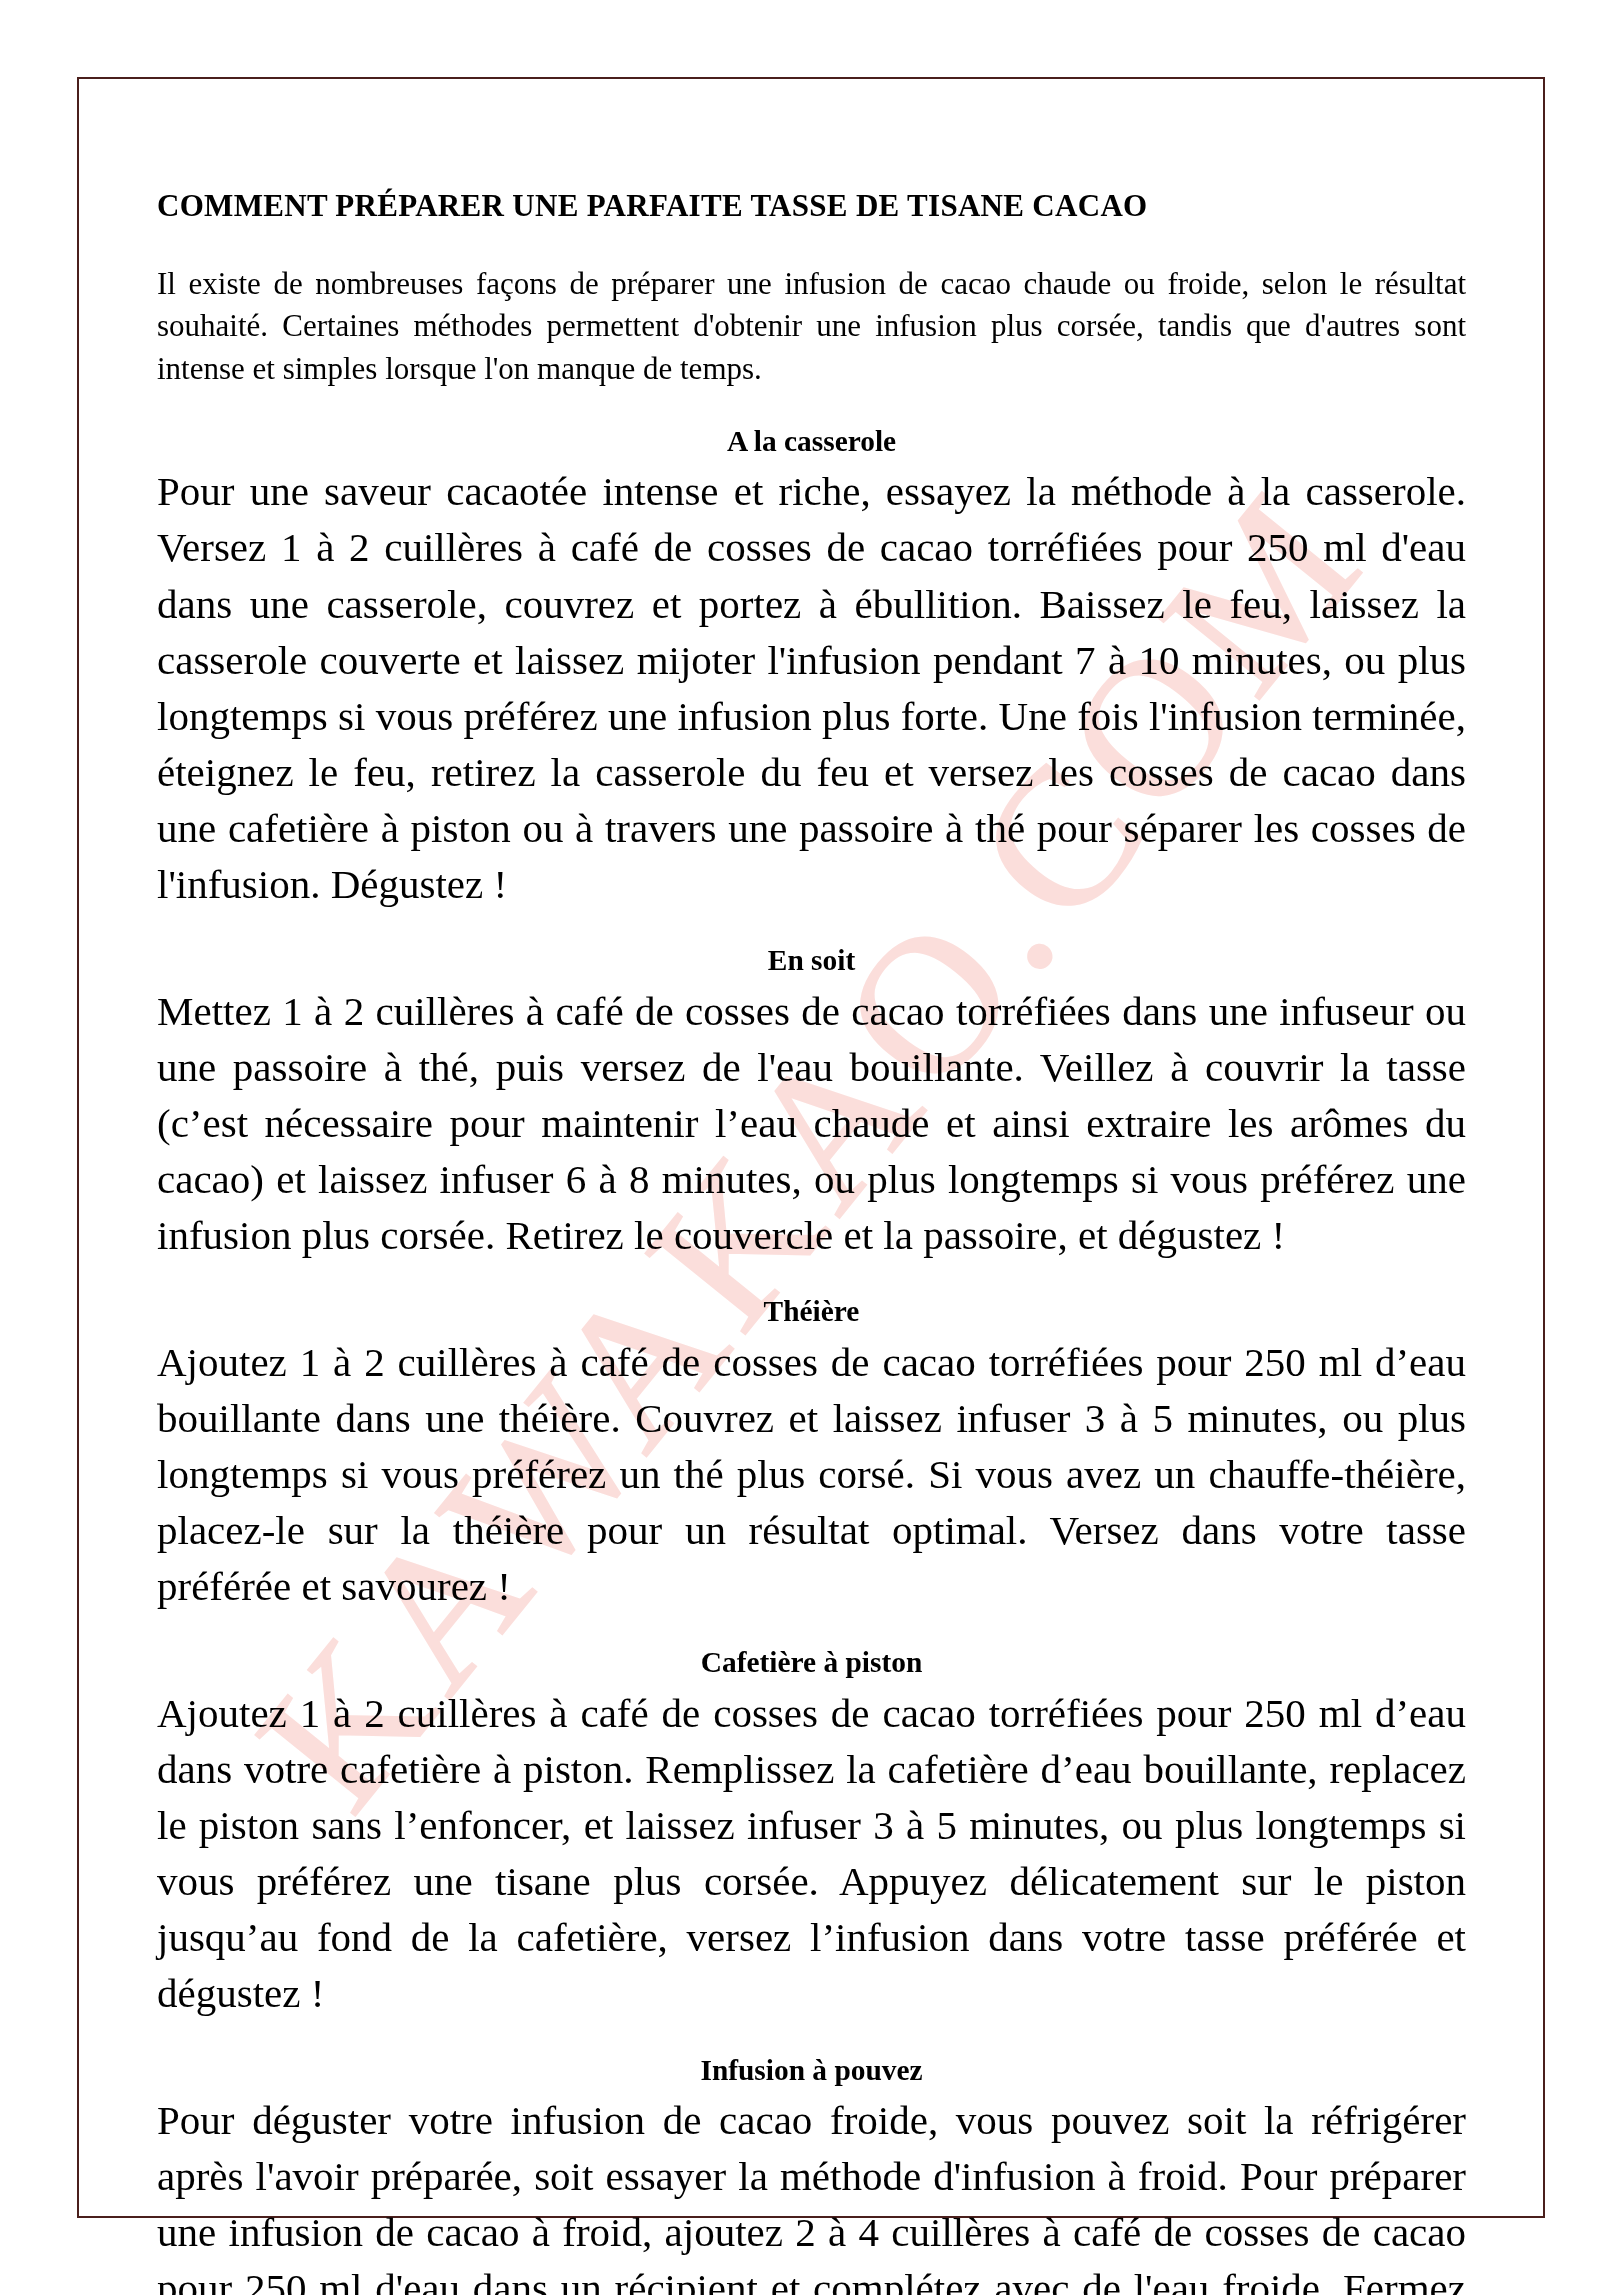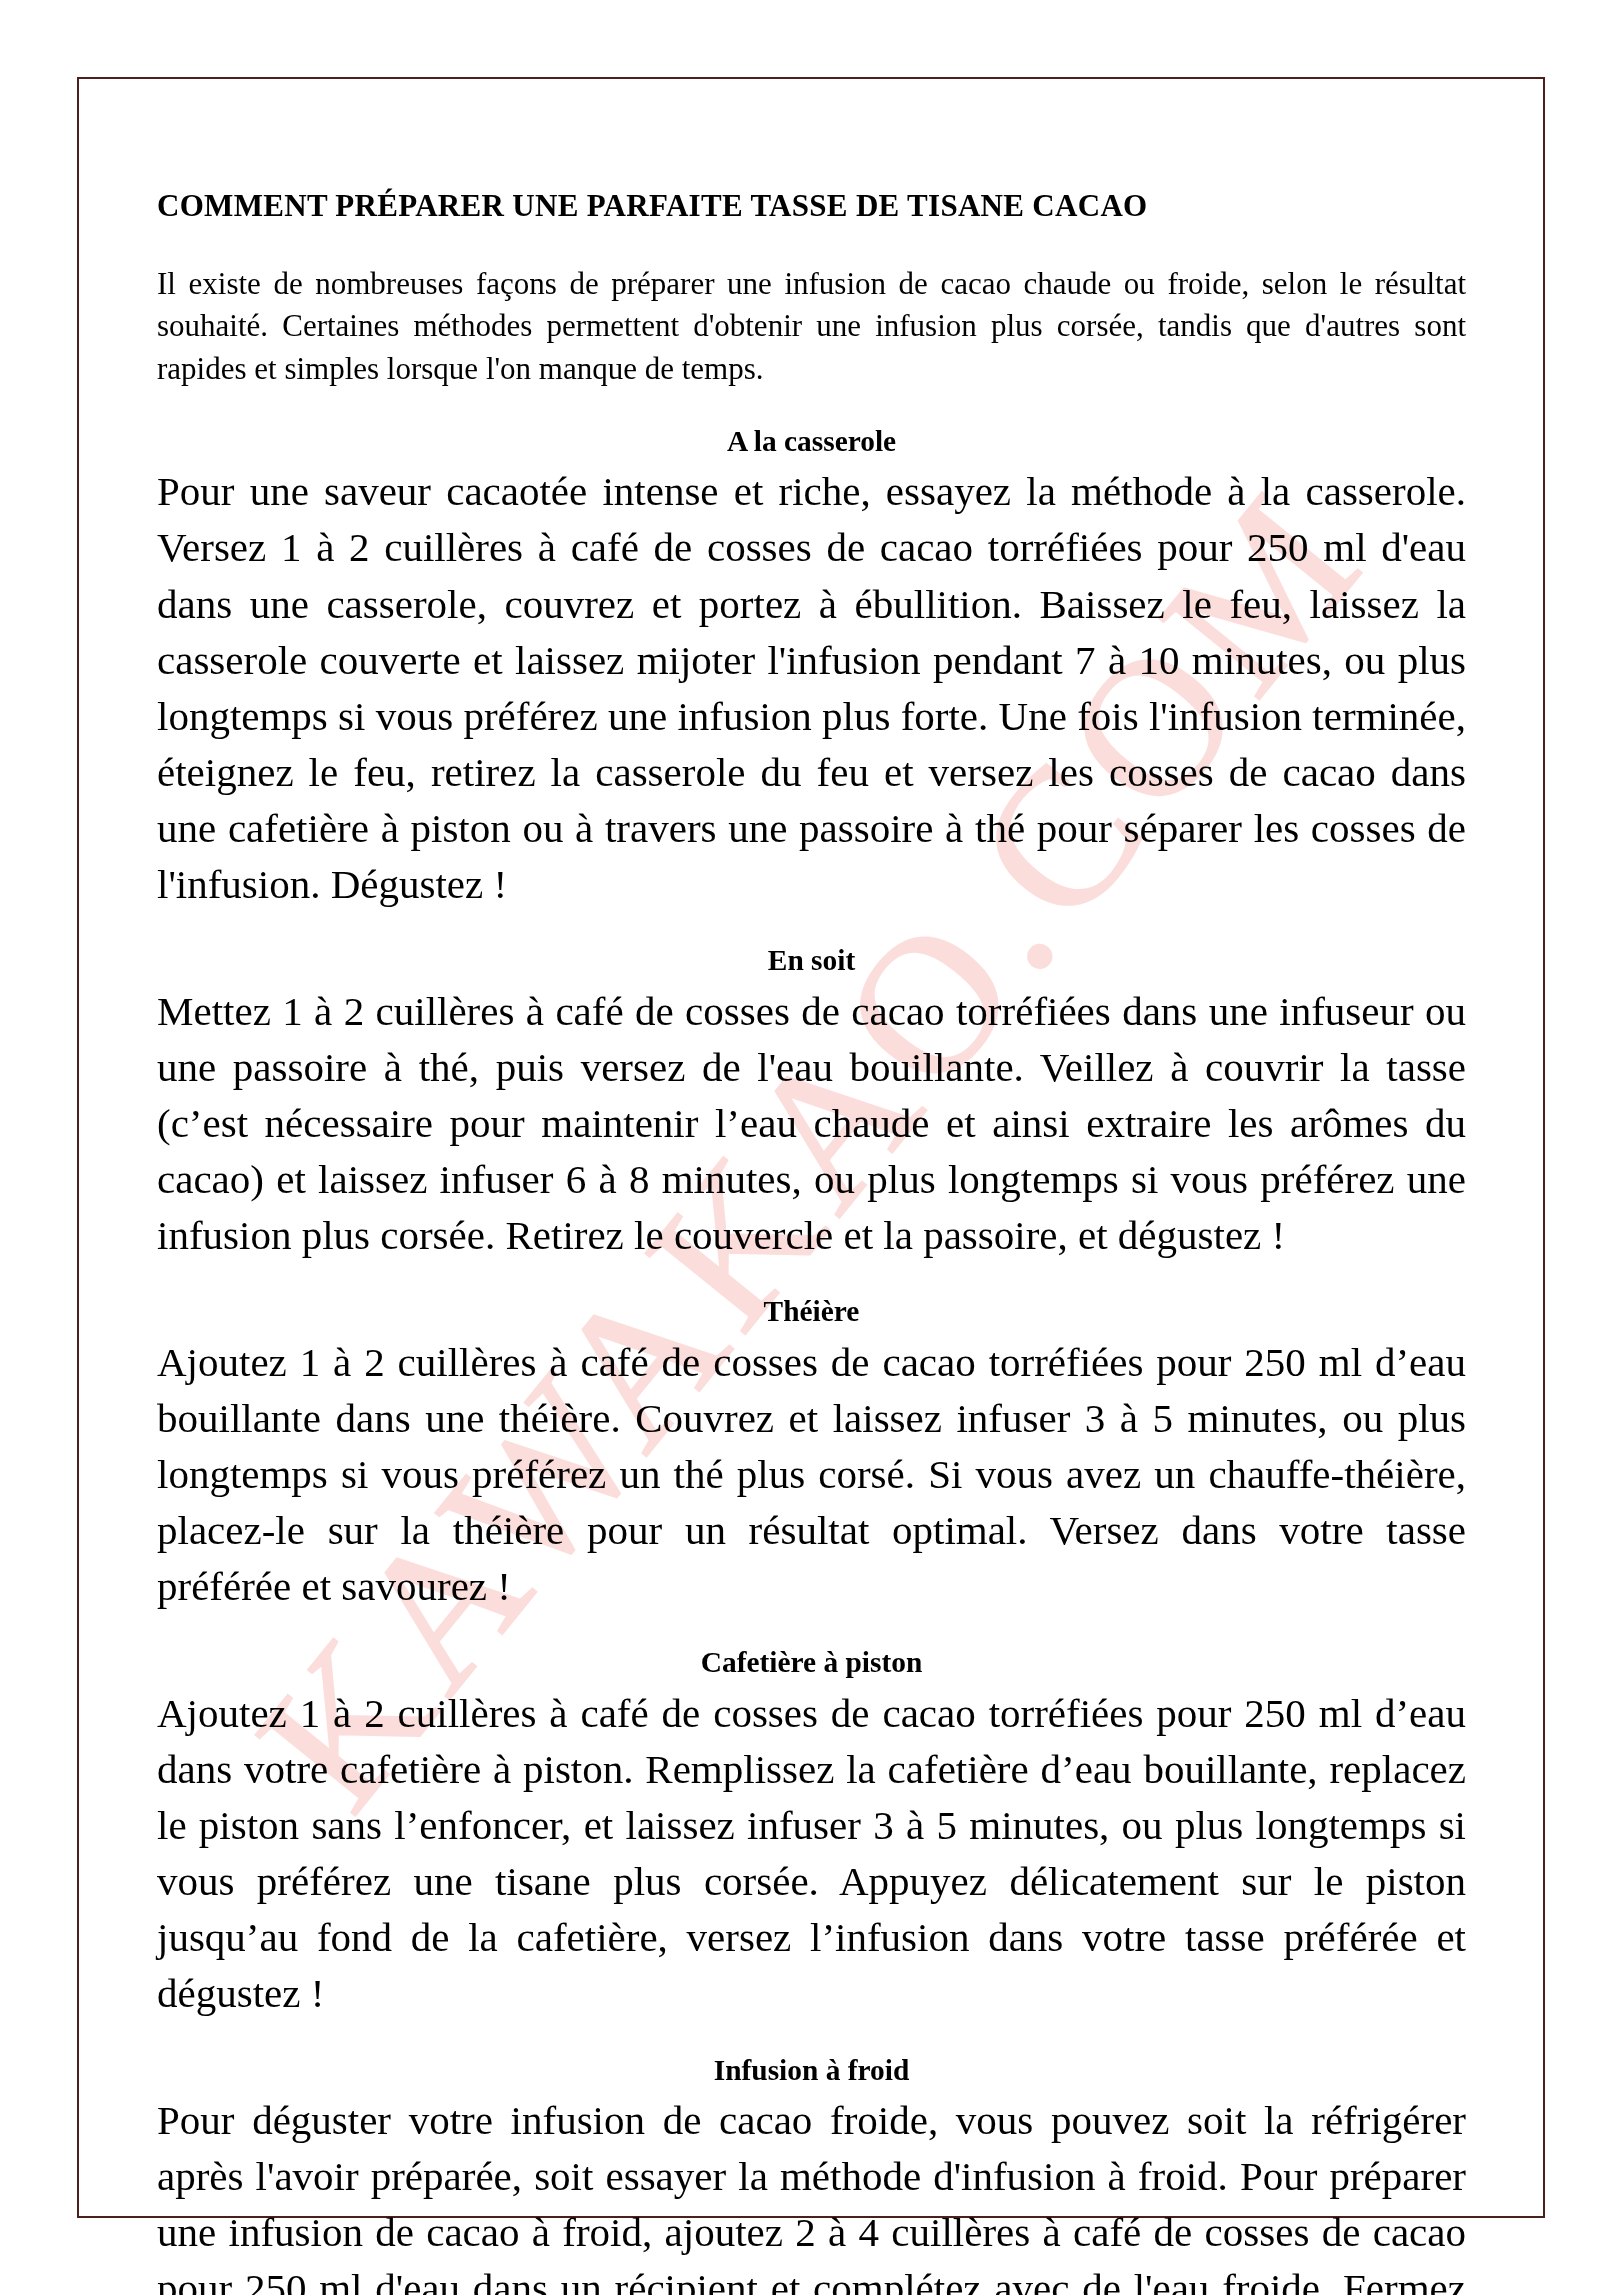--- a/index.html
+++ b/index.html
@@ -123,21 +123,21 @@
   <div class="page-frame" style="border-color: rgb(74, 31, 28);"></div>
 
   <div class="watermark-layer">
     <div class="watermark-text" style="color: rgb(251, 222, 219); -webkit-text-stroke-color: rgb(251, 222, 219);">KAWAKAO.COM</div>
   </div>
 
   <div class="content">
 
     <h1 class="doc-title">COMMENT PRÉPARER UNE PARFAITE TASSE DE TISANE CACAO</h1>
 
-    <p class="intro">Il existe de nombreuses façons de préparer une infusion de cacao chaude ou froide, selon le résultat souhaité. Certaines méthodes permettent d'obtenir une infusion plus corsée, tandis que d'autres sont rapides et simples lorsque l'on manque de temps.</p>
+    <p class="intro">Il existe de nombreuses façons de préparer une infusion de cacao chaude ou froide, selon le résultat souhaité. Certaines méthodes permettent d'obtenir une infusion plus corsée, tandis que d'autres sont intense et simples lorsque l'on manque de temps.</p>
 
     <div class="section">
       <h2 class="section-heading">A la casserole</h2>
       <p class="section-body">Pour une saveur cacaotée intense et riche, essayez la méthode à la casserole. Versez 1 à 2 cuillères à café de cosses de cacao torréfiées pour 250 ml d'eau dans une casserole, couvrez et portez à ébullition. Baissez le feu, laissez la casserole couverte et laissez mijoter l'infusion pendant 7 à 10 minutes, ou plus longtemps si vous préférez une infusion plus forte. Une fois l'infusion terminée, éteignez le feu, retirez la casserole du feu et versez les cosses de cacao dans une cafetière à piston ou à travers une passoire à thé pour séparer les cosses de l'infusion. Dégustez !</p>
     </div>
 
     <div class="section">
       <h2 class="section-heading">En soit</h2>
       <p class="section-body">Mettez 1 à 2 cuillères à café de cosses de cacao torréfiées dans une infuseur ou une passoire à thé, puis versez de l'eau bouillante. Veillez à couvrir la tasse (c’est nécessaire pour maintenir l’eau chaude et ainsi extraire les arômes du cacao) et laissez infuser 6 à 8 minutes, ou plus longtemps si vous préférez une infusion plus corsée. Retirez le couvercle et la passoire, et dégustez !</p>
     </div>
@@ -146,19 +146,19 @@
       <h2 class="section-heading">Théière</h2>
       <p class="section-body">Ajoutez 1 à 2 cuillères à café de cosses de cacao torréfiées pour 250 ml d’eau bouillante dans une théière. Couvrez et laissez infuser 3 à 5 minutes, ou plus longtemps si vous préférez un thé plus corsé. Si vous avez un chauffe-théière, placez-le sur la théière pour un résultat optimal. Versez dans votre tasse préférée et savourez !</p>
     </div>
 
     <div class="section">
       <h2 class="section-heading">Cafetière à piston</h2>
       <p class="section-body">Ajoutez 1 à 2 cuillères à café de cosses de cacao torréfiées pour 250 ml d’eau dans votre cafetière à piston. Remplissez la cafetière d’eau bouillante, replacez le piston sans l’enfoncer, et laissez infuser 3 à 5 minutes, ou plus longtemps si vous préférez une tisane plus corsée. Appuyez délicatement sur le piston jusqu’au fond de la cafetière, versez l’infusion dans votre tasse préférée et dégustez !</p>
     </div>
 
     <div class="section">
-      <h2 class="section-heading">Infusion à froid</h2>
+      <h2 class="section-heading">Infusion à pouvez</h2>
       <p class="section-body">Pour déguster votre infusion de cacao froide, vous pouvez soit la réfrigérer après l'avoir préparée, soit essayer la méthode d'infusion à froid. Pour préparer une infusion de cacao à froid, ajoutez 2 à 4 cuillères à café de cosses de cacao pour 250 ml d'eau dans un récipient et complétez avec de l'eau froide. Fermez le et laissez infuser à température ambiante pendant 16 heures. Filtrez les cosses et versez l'infusion dans un verre rempli de glaçons. Savourez ! Conservez l'infusion restante au réfrigérateur.</p>
     </div>
 
   </div>
 </div>
 
 
 </body></html>

